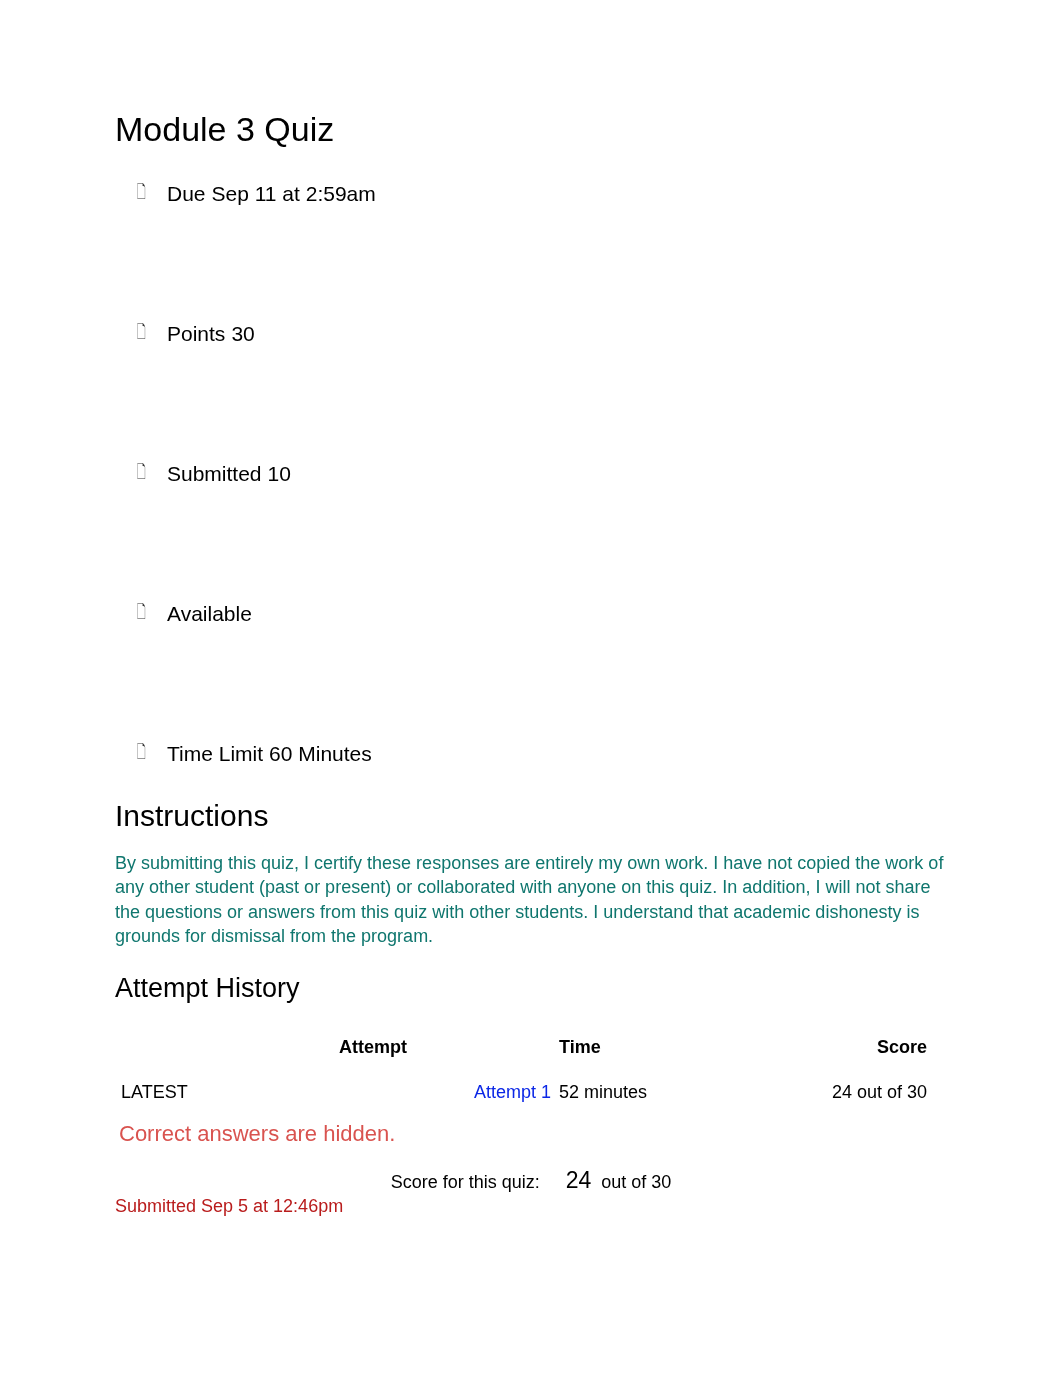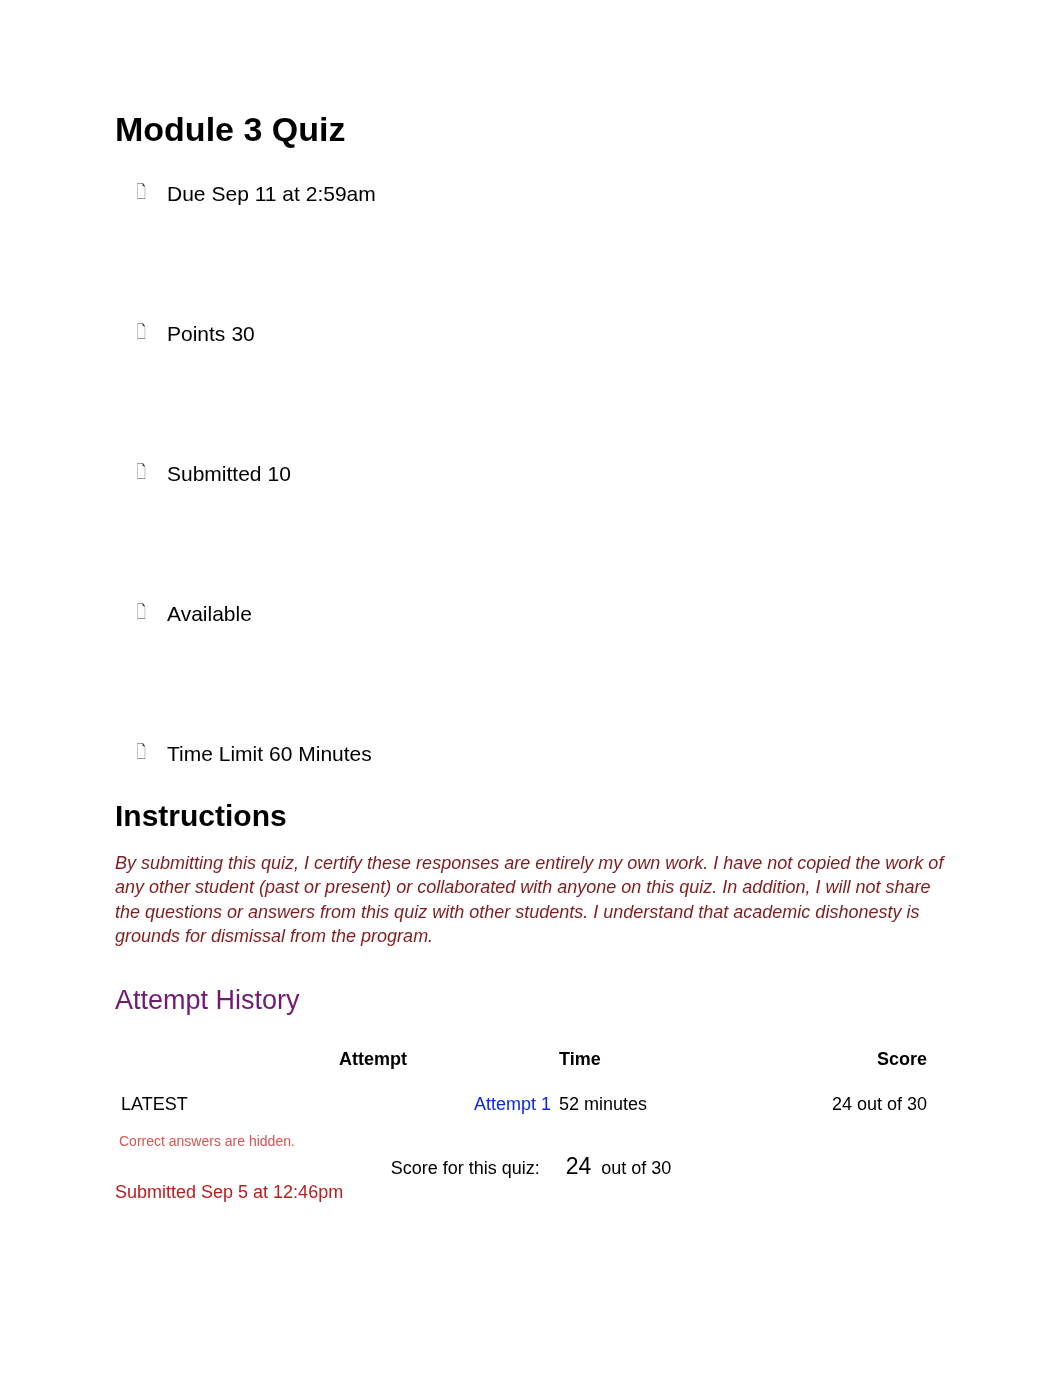--- a/index.html
+++ b/index.html
@@ -9,21 +9,21 @@
     }
     body {
       font-family: "Helvetica Neue", Helvetica, Arial, sans-serif;
       background: #fff;
       width: 1062px;
       padding: 110px 115px 60px 115px;
       color: #2d3b45;
     }
     h1.page-title {
       font-size: 34px;
-      font-weight: 700;
+      font-weight: 400;
       margin-bottom: 30px;
       color: #000;
     }
     ul.meta-list {
       list-style: none;
       margin: 0 0 30px 20px;
     }
     ul.meta-list li {
       display: flex;
       align-items: center;
@@ -42,36 +42,35 @@
       margin-right: 22px;
       transform: scaleX(0.6);
       display: inline-block;
       width: 10px;
     }
     .meta-label {
       margin-right: 6px;
     }
     h2.section-heading {
       font-size: 30px;
-      font-weight: 700;
+      font-weight: 400;
       color: #000;
       margin-bottom: 18px;
     }
     h2.attempt-heading {
       font-size: 27px;
       font-weight: 400;
-      color: #701a75;
+      color: #000000;
       margin-bottom: 25px;
     }
     p.instructions-text {
       font-size: 18px;
       line-height: 1.35;
-      color: #7f1d1d;
-      margin-bottom: 37px;
-      font-style: italic;
+      color: #0f766e;
+      margin-bottom: 25px;
     }
     table.attempt-table {
       width: 100%;
       border-collapse: collapse;
       font-size: 18px;
       color: #000;
       margin-bottom: 12px;
     }
     table.attempt-table th {
       text-align: left;
@@ -95,22 +94,22 @@
       font-size: 18px;
       padding-left: 2px;
       margin-top: 12px;
     }
     a.attempt-link {
       color: #0b27e6;
       text-decoration: none;
     }
     .hidden-answers {
       color: #d9534f;
-      font-size: 14px;
-      margin-bottom: 4px;
+      font-size: 22px;
+      margin-bottom: 20px;
       padding-left: 4px;
     }
     .score-line {
       font-size: 18px;
       color: #000;
       margin-bottom: 2px;
       text-align: center;
     }
     .score-line .gap {
       display: inline-block;

